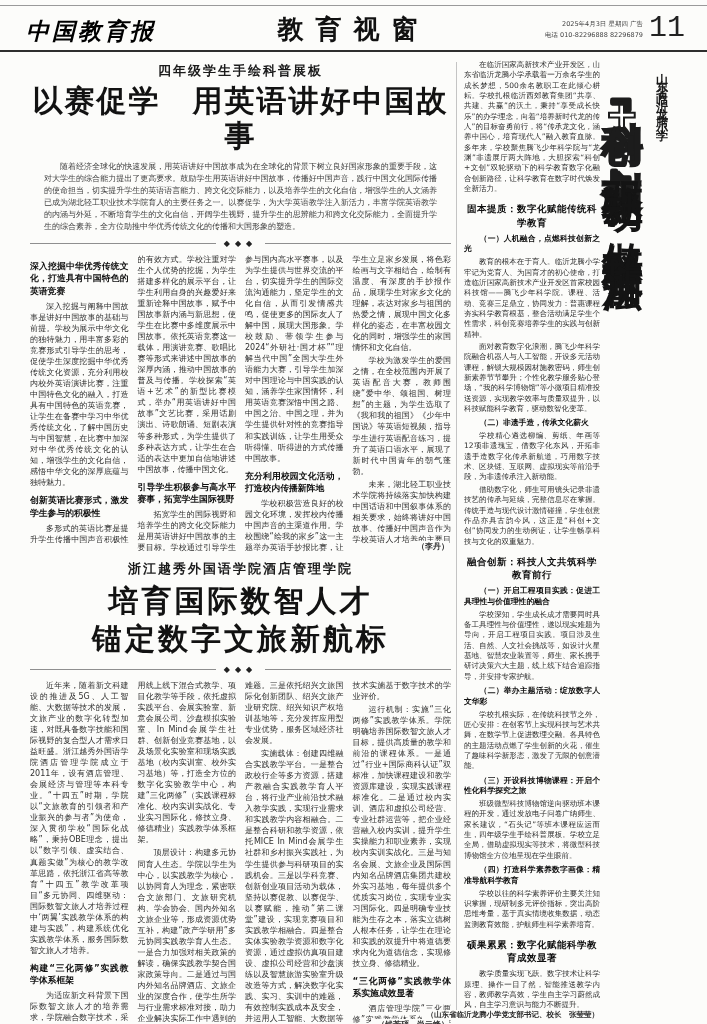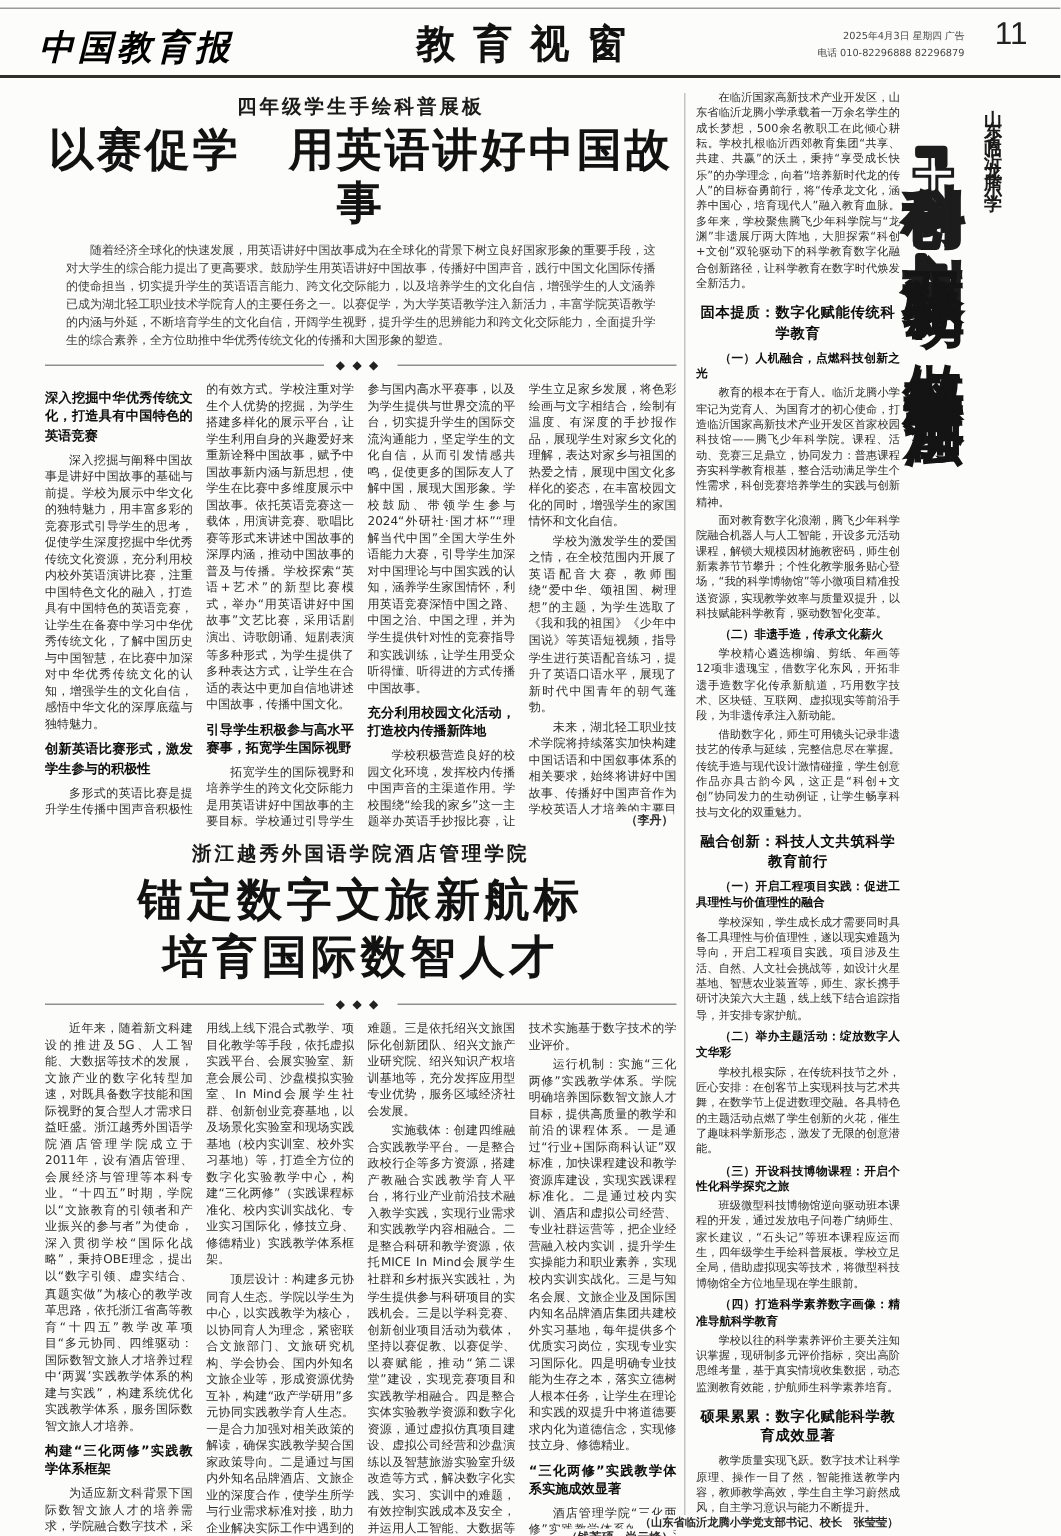--- a/index.html
+++ b/index.html
@@ -10,22 +10,22 @@
   }
   
   .rule-top{position:absolute;top:5px;left:0;right:0;height:1px;background:#9a9a9a;}
   .hdr{position:absolute;top:6px;left:0;right:0;height:44px;border-bottom:2px solid #2e2e2e;}
   .masthead{position:absolute;left:26px;top:10px;font-family:"DejaVu Serif",serif;
     font-style:italic;font-weight:700;font-size:23px;letter-spacing:3px;color:#000000;}
   .section-title{position:absolute;left:0;right:0;top:6px;text-align:center;
     font-family:"DejaVu Serif",serif;font-weight:700;font-size:26px;letter-spacing:12px;color:#111;}
   .dateblock{position:absolute;right:64px;top:13px;text-align:right;font-size:6.5px;
     color:#444;line-height:1.7;}
-  .pagenum{position:absolute;right:22px;top:5px;font-size:21px;font-weight:400;color:#222;
-    font-family:Liberation Sans, sans-serif;}
+  .pagenum{position:absolute;right:22px;top:5px;font-size:30px;font-weight:400;color:#222;
+    font-family:Liberation Mono, monospace;}
   
   .left-region{position:absolute;left:30px;top:56px;width:421px;}
   .vrule{position:absolute;left:456px;top:62px;height:948px;width:1px;background:#c4c4c4;}
   .right-col{position:absolute;left:464px;top:60px;width:136px;height:950px;overflow:hidden;
     font-size:7.5px;line-height:1.38;text-align:justify;color:#2e2e2e;}
   .vert-block{position:absolute;left:598px;top:58px;width:80px;height:956px;}
   
   .kicker{text-align:center;font-size:13px;font-weight:700;letter-spacing:2px;color:#1b1b1b;margin:6px 0 4px;}
   .headline{text-align:center;font-size:30px;font-weight:700;letter-spacing:2px;color:#121212;line-height:1.15;}
   .lead{font-family:"DejaVu Serif",serif;font-size:8px;line-height:1.5;color:#3d3d3d;
@@ -91,22 +91,22 @@
       <div class="sub">充分利用校园文化活动，打造校内传播新阵地</div>
       <p>学校积极营造良好的校园文化环境，发挥校内传播中国声音的主渠道作用。学校围绕“绘我的家乡”这一主题举办英语手抄报比赛，让学生立足家乡发展，将色彩绘画与文字相结合，绘制有温度、有深度的手抄报作品，展现学生对家乡文化的理解，表达对家乡与祖国的热爱之情，展现中国文化多样化的姿态，在丰富校园文化的同时，增强学生的家国情怀和文化自信。</p>
       <p>学校为激发学生的爱国之情，在全校范围内开展了英语配音大赛，教师围绕“爱中华、颂祖国、树理想”的主题，为学生选取了《我和我的祖国》《少年中国说》等英语短视频，指导学生进行英语配音练习，提升了英语口语水平，展现了新时代中国青年的朝气蓬勃。</p>
       <p>未来，湖北轻工职业技术学院将持续落实加快构建中国话语和中国叙事体系的相关要求，始终将讲好中国故事、传播好中国声音作为学校英语人才培养的主要目标，发挥以赛促学的育人作用，让学生在英语竞赛中传播中国文化，为树立良好的国家形象作出贡献。</p>
       <span class="byline">（李丹）</span>
     </div>
   </div>
 
   <div>
     <div class="kicker">浙江越秀外国语学院酒店管理学院</div>
+    <div class="mid-headline">培育国际数智人才</div>
     <div class="mid-headline">锚定数字文旅新航标</div>
-    <div class="mid-headline">培育国际数智人才</div>
     <div class="ornament">
       <span class="oline"></span>
       <span class="diamonds">◆◆◆</span>
       <span class="oline"></span>
     </div>
     <div class="cols4 cols-mid">
       <p>近年来，随着新文科建设的推进及5G、人工智能、大数据等技术的发展，文旅产业的数字化转型加速，对既具备数字技能和国际视野的复合型人才需求日益旺盛。浙江越秀外国语学院酒店管理学院成立于2011年，设有酒店管理、会展经济与管理等本科专业。“十四五”时期，学院以“文旅教育的引领者和产业振兴的参与者”为使命，深入贯彻学校“国际化战略”，秉持OBE理念，提出以“数字引领、虚实结合、真题实做”为核心的教学改革思路，依托浙江省高等教育“十四五”教学改革项目“多元协同、四维驱动：国际数智文旅人才培养过程中‘两翼’实践教学体系的构建与实践”，构建系统优化实践教学体系，服务国际数智文旅人才培养。</p>
       <div class="sub">构建“三化两修”实践教学体系框架</div>
       <p>为适应新文科背景下国际数智文旅人才的培养需求，学院融合数字技术，采用线上线下混合式教学、项目化教学等手段，依托虚拟实践平台、会展实验室、新意会展公司、沙盘模拟实验室、In Mind会展学生社群、创新创业竞赛基地，以及场景化实验室和现场实践基地（校内实训室、校外实习基地）等，打造全方位的数字化实验教学中心，构建“三化两修”（实践课程标准化、校内实训实战化、专业实习国际化，修技立身、修德精业）实践教学体系框架。</p>
       <p>顶层设计：构建多元协同育人生态。学院以学生为中心，以实践教学为核心，以协同育人为理念，紧密联合文旅部门、文旅研究机构、学会协会、国内外知名文旅企业等，形成资源优势互补，构建“政产学研用”多元协同实践教学育人生态。一是合力加强对相关政策的解读，确保实践教学契合国家政策导向。二是通过与国内外知名品牌酒店、文旅企业的深度合作，使学生所学与行业需求标准对接，助力企业解决实际工作中遇到的难题。三是依托绍兴文旅国际化创新团队、绍兴文旅产业研究院、绍兴知识产权培训基地等，充分发挥应用型专业优势，服务区域经济社会发展。</p>

